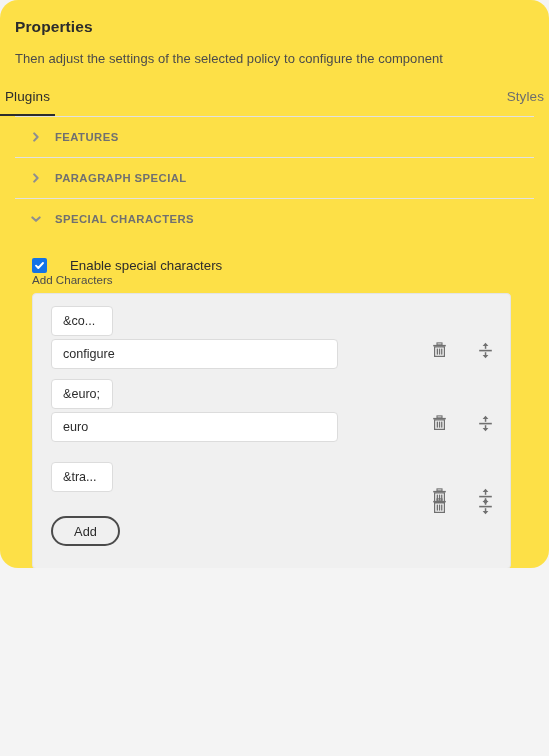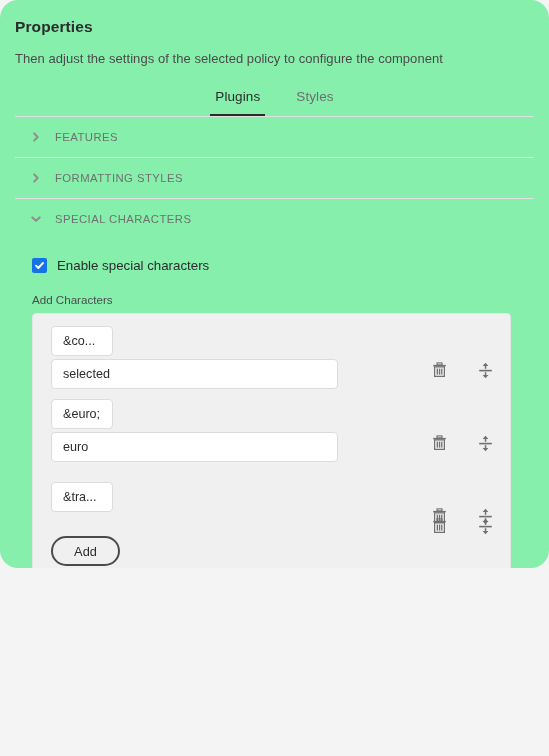--- a/index.html
+++ b/index.html
@@ -9,21 +9,21 @@
     height: 756px;
     background: #f4f4f4;
     font-family: "Liberation Sans", sans-serif;
     -webkit-font-smoothing: antialiased;
   }
 
   .page {
     position: relative;
     width: 549px;
     height: 568px;
-    background: #86efac;
+    background: #fde047;
     overflow: hidden;
     border-radius: 18px;
   }
 
   
   .header { padding: 18px 15px 0 15px; }
 
   .page-title {
     font-size: 15.5px;
     font-weight: bold;
@@ -35,21 +35,21 @@
     margin-top: 15px;
     font-size: 13px;
     color: #4b4b4b;
     letter-spacing: 0.05px;
   }
 
   
   .tabs {
     margin-top: 23px;
     display: flex;
-    justify-content: center;
+    justify-content: space-between;
     gap: 26px;
     position: relative;
   }
 
   .tab {
     font-size: 13.5px;
     color: #6e6e6e;
     padding: 0 5px 12px 5px;
     cursor: pointer;
     position: relative;
@@ -68,21 +68,21 @@
 
   .tabs-rule {
     margin: 0 15px;
     height: 1px;
     background: #e1e1e1;
   }
 
   
   .accordion { margin: 0 15px; }
 
-  .acc-item { border-bottom: 1px solid #e1e1e1; }
+  .acc-item { border-bottom: 1px solid #e1e1e1; font-weight: bold; }
 
   .acc-header {
     display: flex;
     align-items: center;
     height: 40px;
     cursor: pointer;
     gap: 14px;
     padding-left: 16px;
   }
 
@@ -99,21 +99,21 @@
     color: #707070;
     letter-spacing: 0.45px;
   }
 
   
   .panel { padding: 0 15px; }
 
   .check-row {
     display: flex;
     align-items: center;
-    gap: 10px;
+    gap: 23px;
     margin-top: 19px;
     padding-left: 17px;
   }
 
   .checkbox {
     width: 15px; height: 15px;
     background: #1473e6;
     border-radius: 2px;
     flex: 0 0 auto;
     display: flex;
@@ -125,21 +125,20 @@
   .checkbox path { stroke: #ffffff; stroke-width: 2.1; fill: none;
                    stroke-linecap: round; stroke-linejoin: round; }
 
   .check-label {
     font-size: 13.3px;
     color: #2c2c2c;
     cursor: pointer;
   }
 
   .field-label {
-    margin-top: 20px;
     padding-left: 17px;
     font-size: 11.6px;
     color: #4b4b4b;
   }
 
   
   .multifield {
     margin-top: 7px;
     margin-left: 17px;
     width: 479px;
@@ -239,21 +238,21 @@
         <span class="acc-label">FEATURES</span>
       </div>
     </div>
 
 
     <div class="acc-item">
       <div class="acc-header">
         <svg class="chev" viewBox="0 0 10 10">
           <path d="M3.2 1.4 L6.6 5 L3.2 8.6"></path>
         </svg>
-        <span class="acc-label">FORMATTING STYLES</span>
+        <span class="acc-label">PARAGRAPH SPECIAL</span>
       </div>
     </div>
 
     <div class="acc-item" style="border-bottom:none;">
       <div class="acc-header">
         <svg class="chev" viewBox="0 0 10 10">
           <path d="M1.4 3.4 L5 6.8 L8.6 3.4"></path>
         </svg>
         <span class="acc-label">SPECIAL CHARACTERS</span>
       </div>
@@ -272,21 +271,21 @@
       <span class="check-label">Enable special characters</span>
     </div>
 
     <div class="field-label">Add Characters</div>
 
     <div class="multifield">
 
       <div class="mf-row">
         <div class="mf-fields">
           <div class="inp inp-entity">&amp;co...</div>
-          <div class="inp inp-name">selected</div>
+          <div class="inp inp-name">configure</div>
         </div>
         <div class="mf-actions">
           <button class="icon-btn">
             <svg width="15" height="16" viewBox="0 0 15 16">
               <rect x="5" y="0.9" width="5" height="2" fill="none" stroke="#707070" stroke-width="1.1"></rect>
               <rect x="1.2" y="2.9" width="12.6" height="1.5" fill="#707070"></rect>
               <path d="M2.6 4.9 h9.8 v9.4 h-9.8 z" fill="none" stroke="#707070" stroke-width="1.2"></path>
               <rect x="4.7" y="6.6" width="1.3" height="6" fill="#707070"></rect>
               <rect x="6.9" y="6.6" width="1.3" height="6" fill="#707070"></rect>
               <rect x="9.1" y="6.6" width="1.3" height="6" fill="#707070"></rect>

